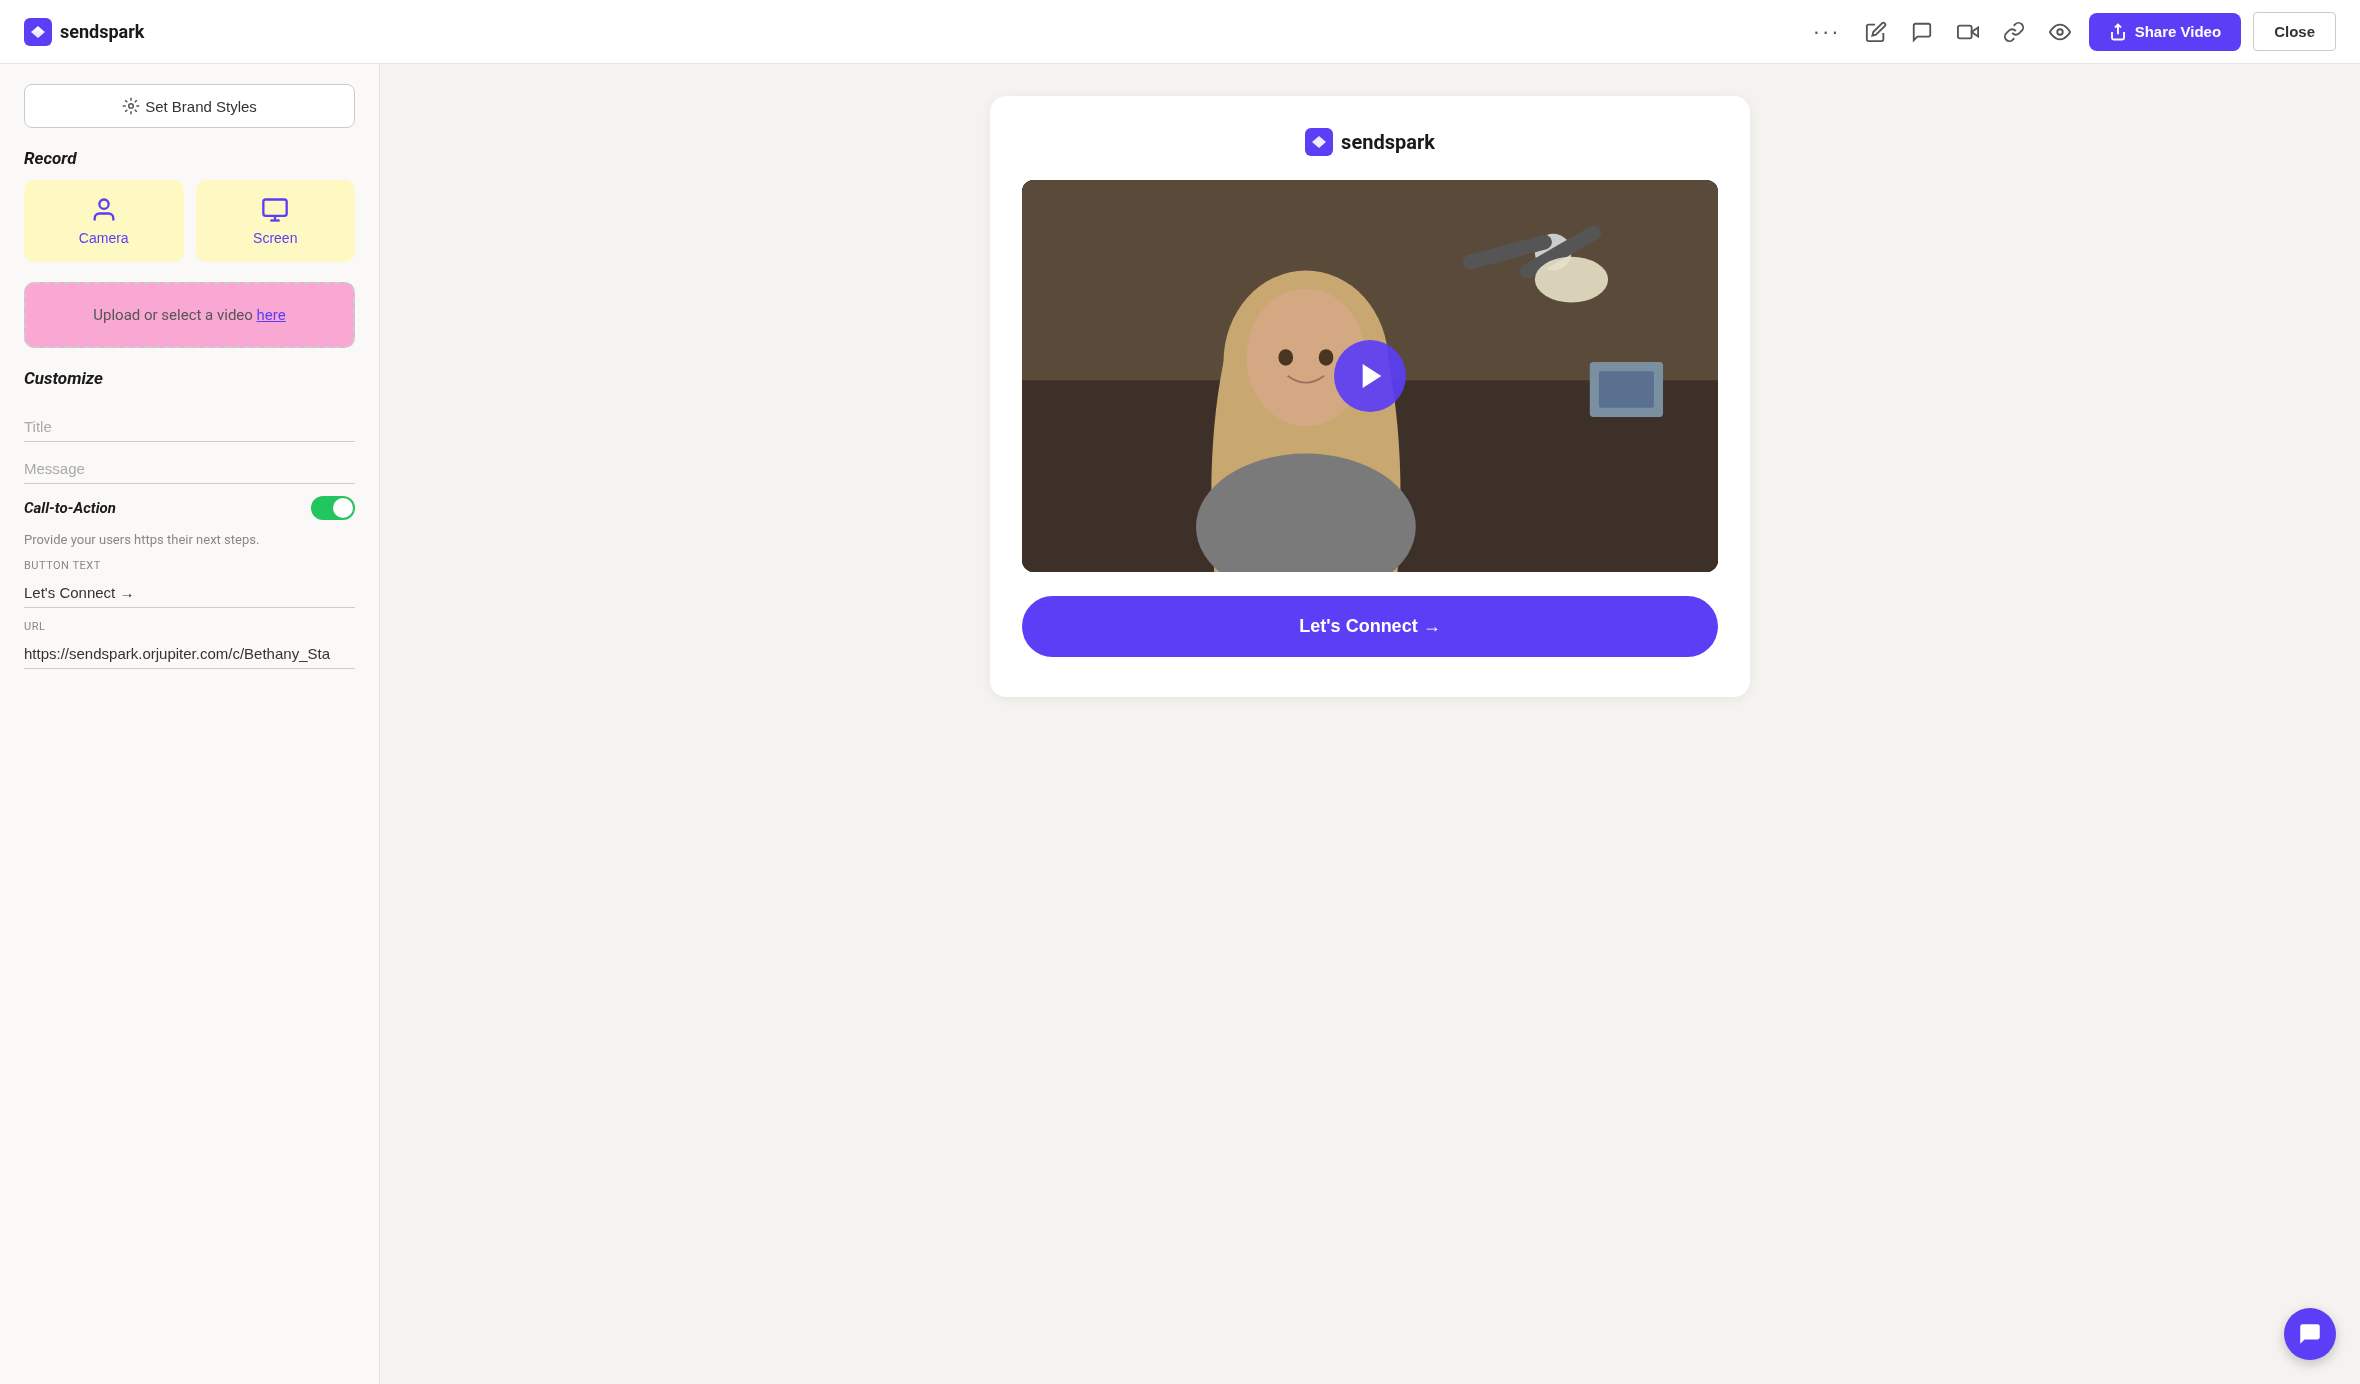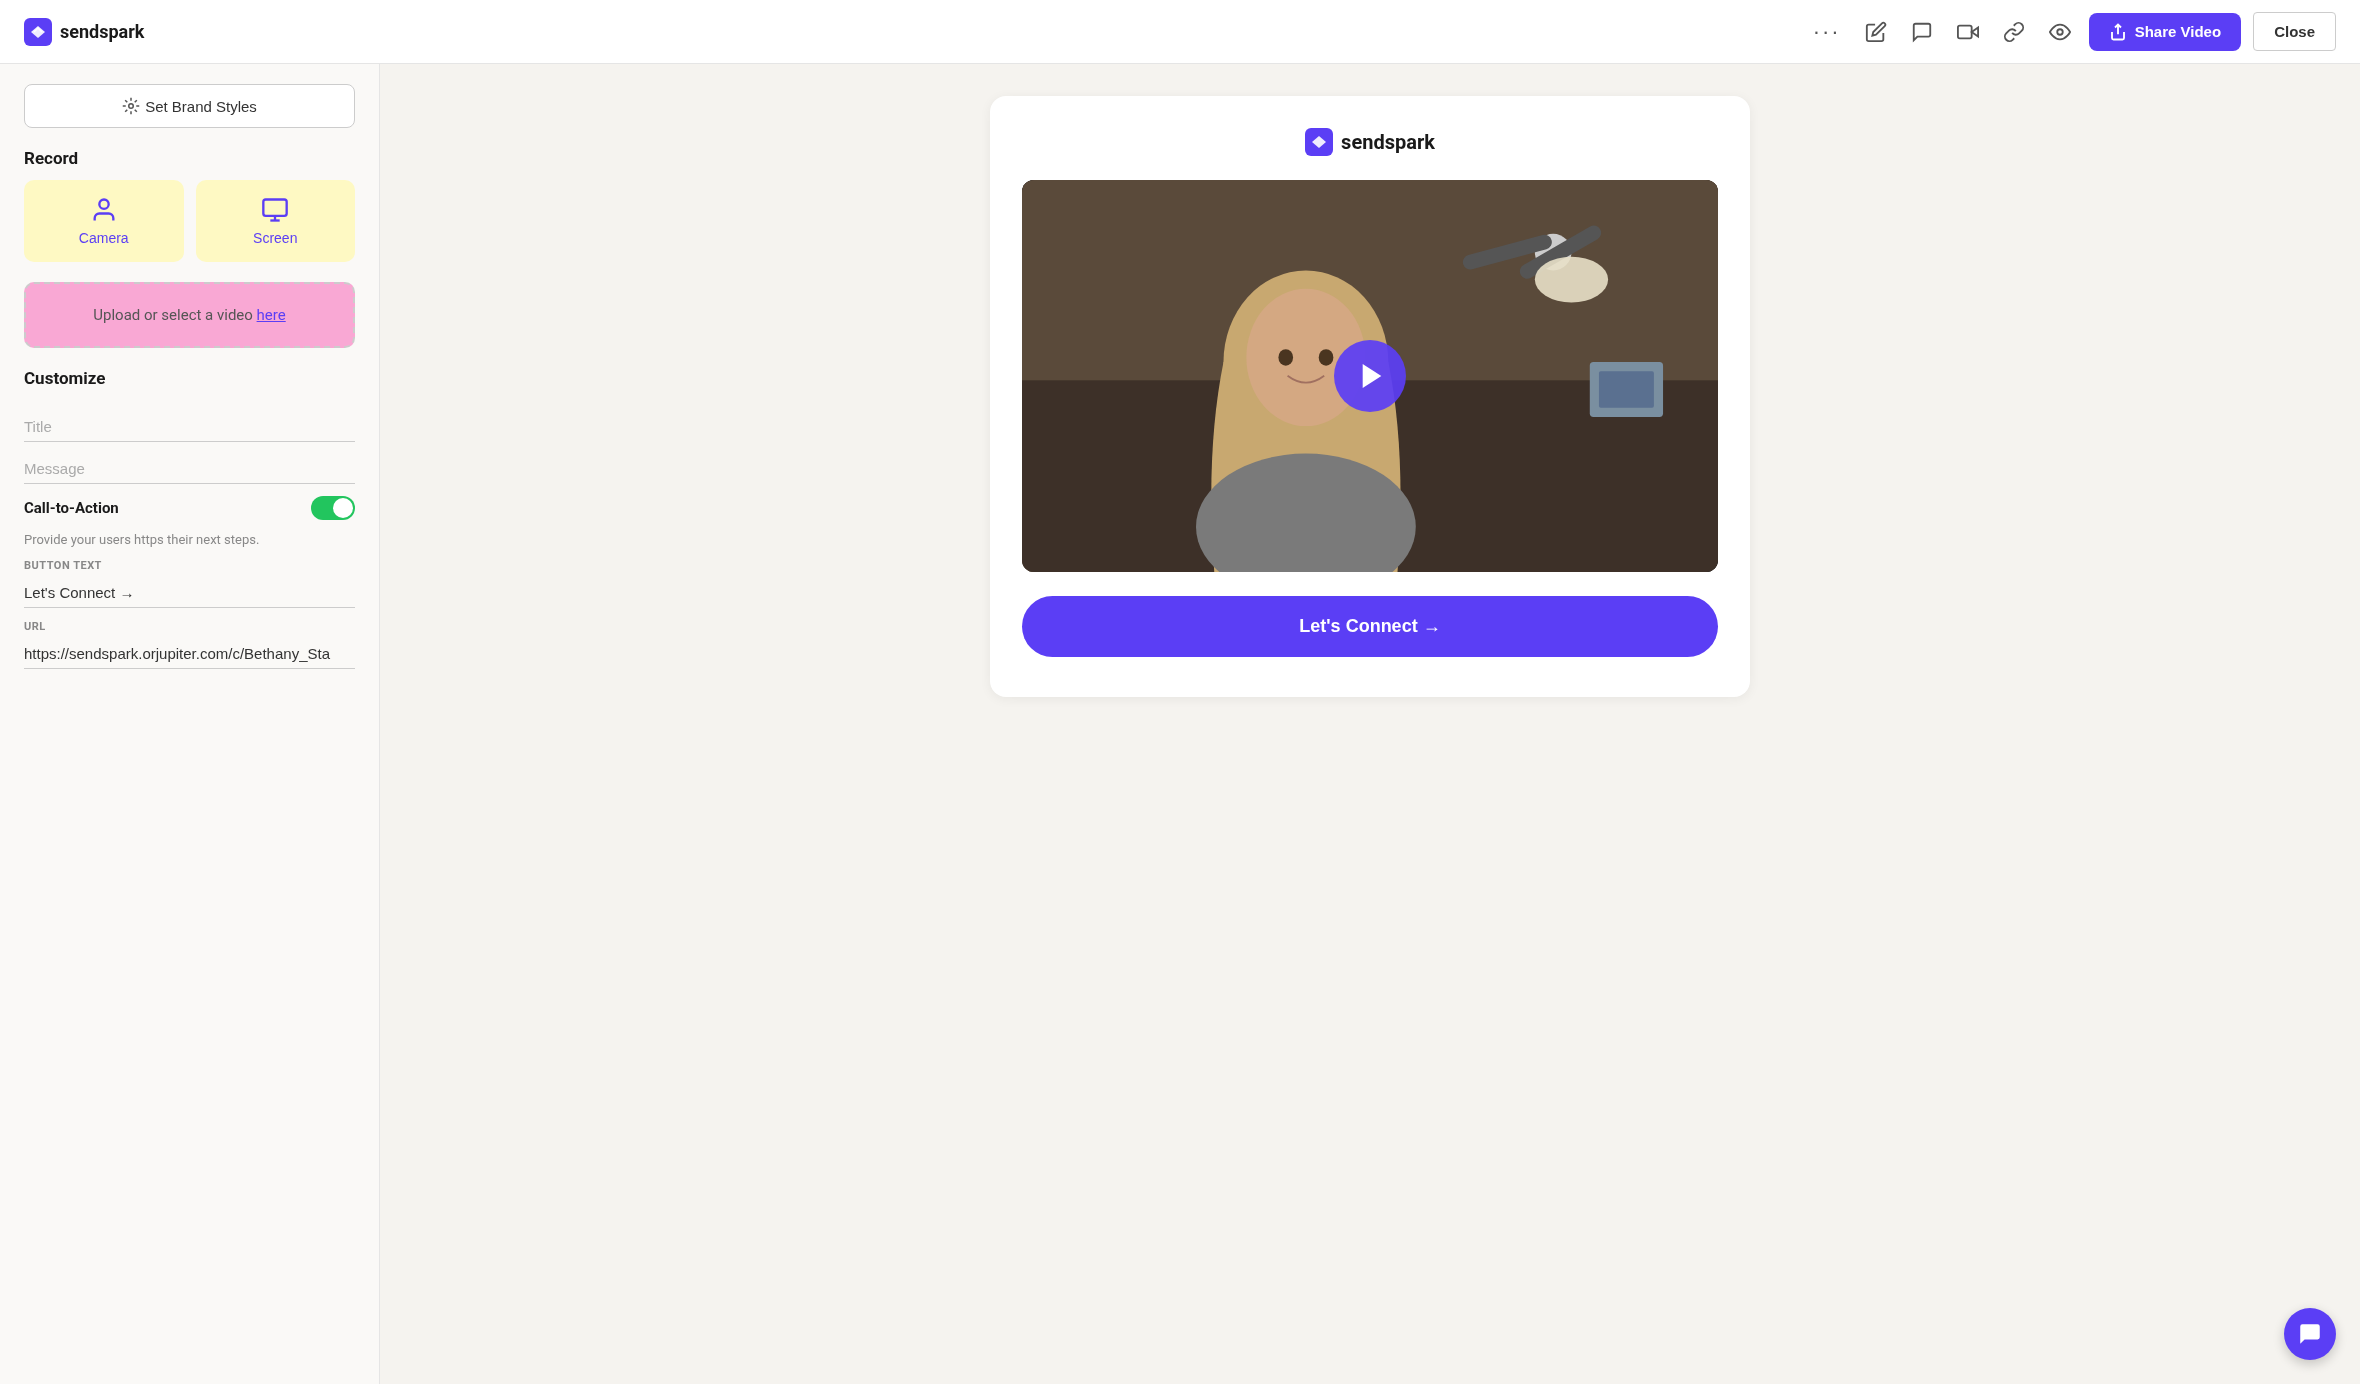--- a/index.html
+++ b/index.html
@@ -110,20 +110,21 @@
       align-items: center;
       justify-content: center;
       gap: 5px;
     }
 
     .section-title {
       font-size: 17px;
       font-weight: 700;
       color: #1a1a1a;
       margin-bottom: 12px;
+      font-style: italic;
     }
 
     .record-buttons {
       display: flex;
       gap: 12px;
     }
     .record-btn {
       flex: 1;
       background: #fef9c3;
       border: none;
@@ -224,21 +225,20 @@
       font-size: 13px;
       color: #888;
     }
 
     .form-label-small {
       font-size: 11px;
       color: #888;
       text-transform: uppercase;
       letter-spacing: 0.5px;
       margin-bottom: 2px;
-      font-weight: bold;
     }
 
     
     .preview-area {
       flex: 1;
       display: flex;
       align-items: flex-start;
       justify-content: center;
       padding: 32px 24px;
       overflow-y: auto;

